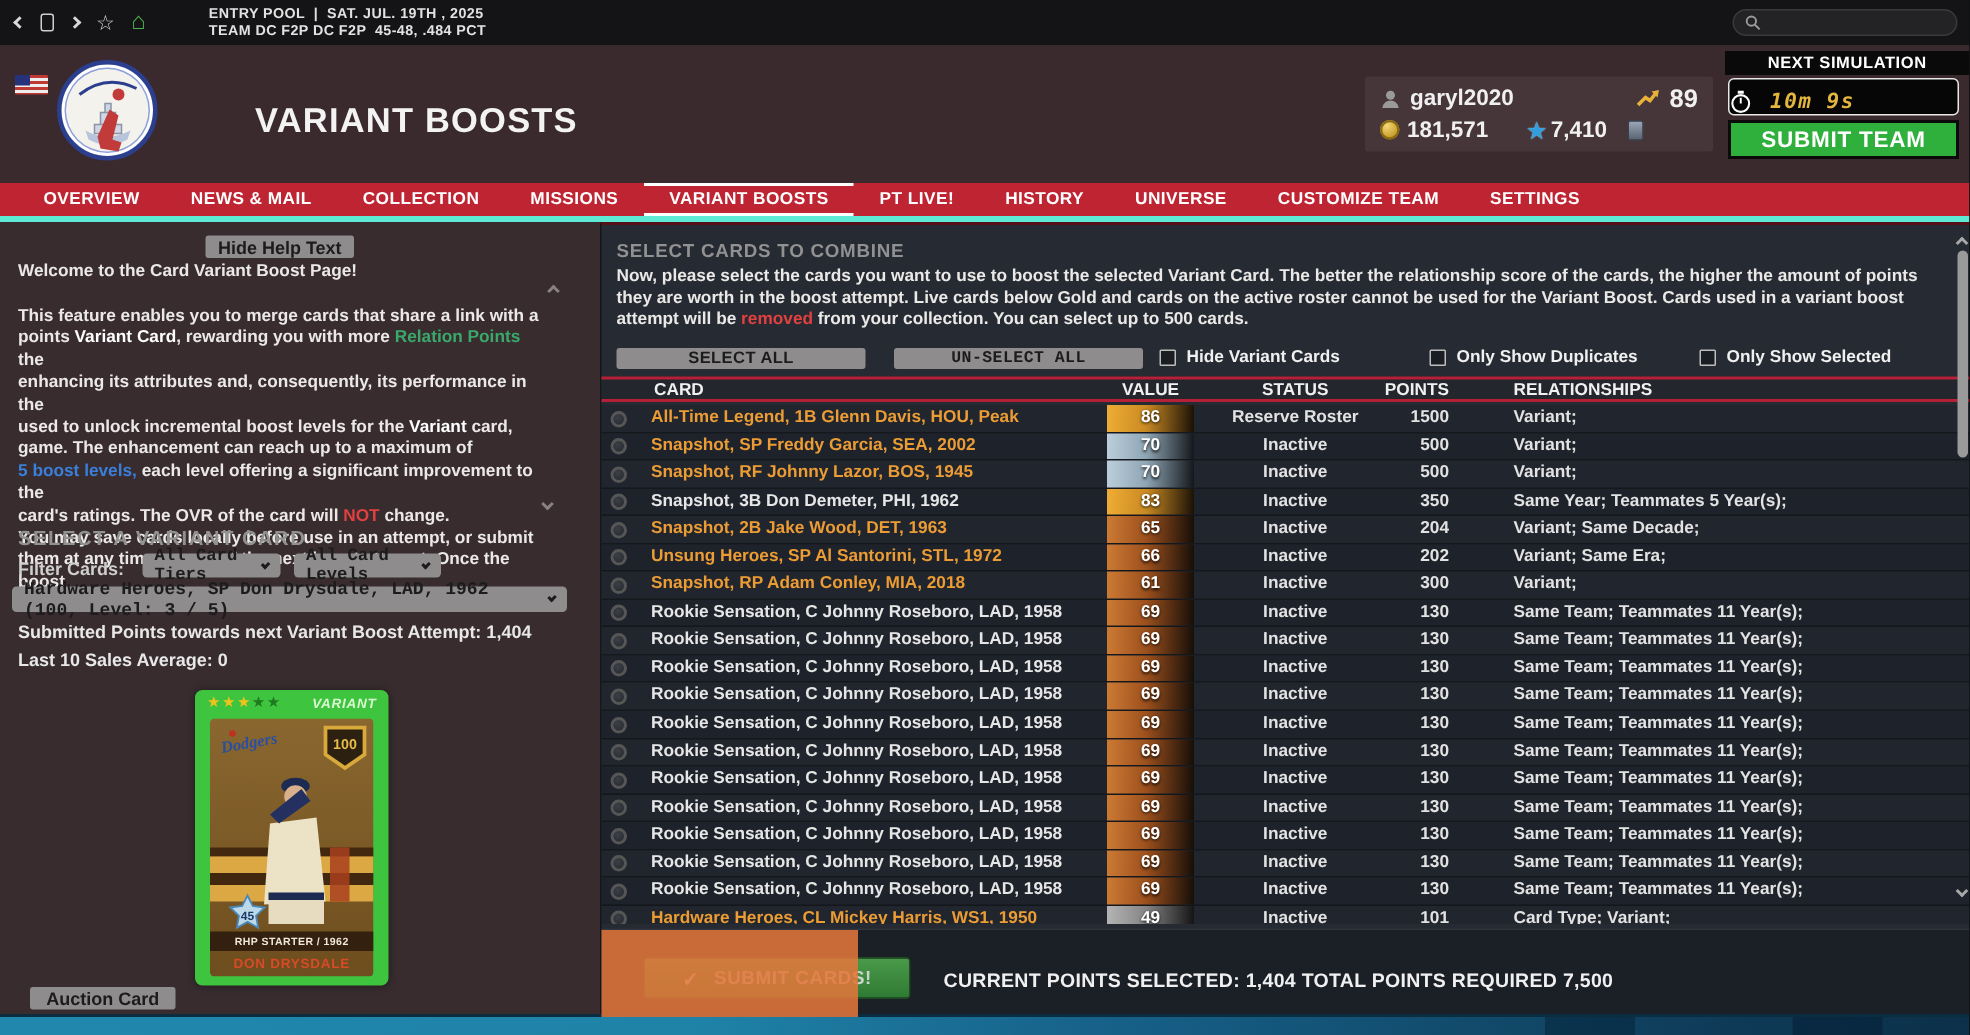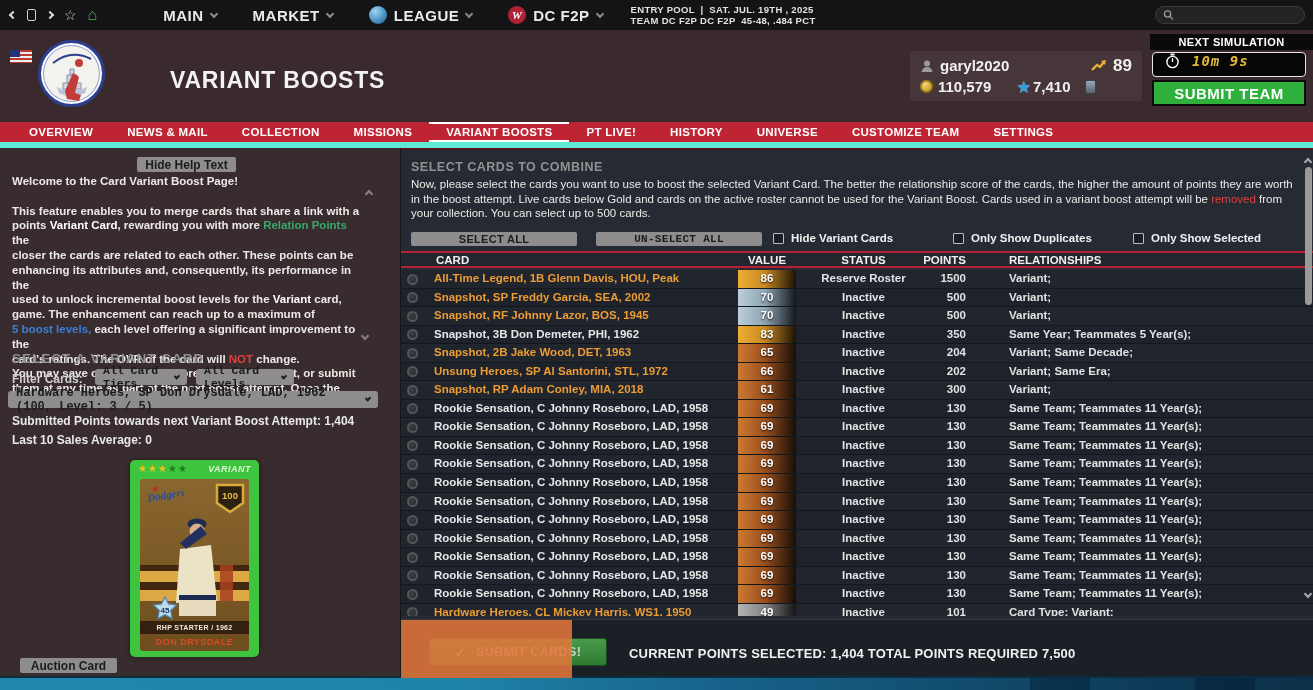--- a/index.html
+++ b/index.html
@@ -51,30 +51,30 @@
   .ulevel { margin-left:auto; font-size:17px; display:flex; align-items:center; gap:6px; }
   .coin-icon { width:13px; height:13px; border-radius:50%; background:radial-gradient(circle at 35% 30%, #f5d878, #caa22e 60%, #8a6a14);
                box-shadow:inset 0 0 0 1.5px #8a6a14; margin-right:5px; }
   .ustars { margin-left:26px; display:flex; align-items:center; }
   .star-blue { color:#2f9fe0; font-size:14px; margin-right:3px; text-shadow:0 0 1px #bfe4ff; }
   .battery-icon { margin-left:14px; width:11px; height:14px; background:linear-gradient(#9aa6b8,#5a6370);
                   border-radius:2px; border:1px solid #3a3f48; }
   .nextsim-label { position:absolute; left:1150px; top:4px; width:163px; height:16px; background:#0a0a0a;
                    color:#fff; font-size:11px; font-weight:bold; text-align:center; letter-spacing:.4px; line-height:16px; }
   .timerbox { position:absolute; left:1152px; top:22px; width:154px; height:25px; background:#060606;
-              border:1.5px solid #e8e8e8; border-radius:4px; display:flex; align-items:flex-start; padding-left:12px; gap:12px; }
+              border:1.5px solid #e8e8e8; border-radius:4px; display:flex; align-items:flex-end; padding-left:0; gap:12px; }
   .timer-val { font-family:"DejaVu Sans Mono", monospace; font-style:italic; font-weight:bold;
                font-size:14px; color:#e3b73d; letter-spacing:1px; }
   .submit-team-btn { position:absolute; left:1152px; top:50px; width:154px; height:26px; background:#2fb03c;
                      border:2px solid #0a0a0a; color:#fff; font-weight:bold; font-size:15px; letter-spacing:.5px;
                      display:flex; align-items:center; justify-content:center; cursor:pointer; }
 
   
   .tabbar { position:absolute; left:0; top:122px; width:100%; height:26px; background:#bf2433;
-            border-bottom:6px solid #5eead4; display:flex; align-items:stretch; padding-left:12px; }
+            border-bottom:4px solid #5eead4; display:flex; align-items:stretch; padding-left:12px; }
   .tab { display:flex; align-items:center; padding:0 17px; color:#fff; font-size:11.5px; font-weight:bold;
          letter-spacing:.3px; cursor:pointer; }
   .tab.active { box-shadow:inset 0 2px 0 #fff, inset 0 -2px 0 #fff; }
 
   
   .left-panel { position:absolute; left:0; top:148px; width:400px; height:528px; background:#382c2f; }
   .btn-gray { background:#8e8c8d; color:#1c1c1c; font-weight:bold; border-radius:2px;
               display:flex; align-items:center; justify-content:center; cursor:pointer; }
   .hide-help-btn { position:absolute; left:137px; top:9px; width:99px; height:15px; font-size:12px; }
   .help-text { position:absolute; left:12px; top:26px; width:352px; font-size:11.5px; font-weight:bold;
@@ -100,21 +100,21 @@
   .vcard-top { display:flex; align-items:center; height:18px; padding:0 8px; }
   .vcard-stars { display:flex; gap:1px; font-size:10px; line-height:1; }
   .vstar-on { color:#f2c21c; } .vstar-off { color:#1e7a1e; }
   .vcard-variant { margin-left:auto; font-size:9px; font-style:italic; font-weight:bold; color:#d9f7d0; letter-spacing:.5px; }
   .vcard svg { display:block; margin:1px auto 0; }
 
   
   .right-panel { position:absolute; left:400px; top:148px; width:913px; height:528px; background:#262a32;
                  border-top:2px solid #551018; border-left:1px solid #14161a; }
   .combine-hdr { position:absolute; left:10px; top:10px; color:#919191; font-size:12.5px; font-weight:800; letter-spacing:.5px; }
-  .combine-desc { position:absolute; left:10px; top:27px; width:888px; font-size:11.5px; font-weight:normal;
+  .combine-desc { position:absolute; left:10px; top:27px; width:888px; font-size:11.5px; font-weight:bold;
                   line-height:14.6px; color:#ebe9e7; }
   .ctl-row { position:absolute; left:0; top:82px; width:100%; height:16px; }
   .select-all-btn   { position:absolute; left:10px;  top:0; width:166px; height:14px; font-size:11px; letter-spacing:.3px; }
   .unselect-all-btn { position:absolute; left:195px; top:0; width:166px; height:14px; font-size:11px; letter-spacing:.3px;font-family:Liberation Mono, monospace; }
   .checkgroup { position:absolute; top:0; display:flex; align-items:center; gap:7px; color:#f0f0f0;
                 font-size:11.5px; font-weight:bold; }
   .checkbox { width:11px; height:11px; border:1.5px solid #bdbdbd; background:#1a1d22; border-radius:1px; }
   .cg0 { left:372px; } .cg1 { left:552px; } .cg2 { left:732px; }
 
   .thead { position:absolute; left:0; top:101px; width:100%; height:17px; background:#23262d;
@@ -168,40 +168,20 @@
 <div class="app">
 
   <div class="topbar">
     <div class="winicons">
       <span class="chev left"></span>
       <span class="win-box"></span>
       <span class="chev right"></span>
       <span class="win-star">☆</span>
       <span class="win-home">⌂</span>
     </div>
-    <div class="top-nav" id="top-nav">
-        <div class="navitem">
-          <span>MAIN</span>
-          <span class="chev down caret"></span>
-        </div>
-        <div class="navitem">
-          <span>MARKET</span>
-          <span class="chev down caret"></span>
-        </div>
-        <div class="navitem">
-          <span class="navic globe-icon"></span>
-          <span>LEAGUE</span>
-          <span class="chev down caret"></span>
-        </div>
-        <div class="navitem">
-          <span class="navic team-logo-icon">W</span>
-          <span>DC F2P</span>
-          <span class="chev down caret"></span>
-        </div>
-      </div>
     <div class="entry-block"><span>ENTRY POOL  |  SAT. JUL. 19TH , 2025</span>
 <span>TEAM DC F2P DC F2P  45-48, .484 PCT</span></div>
     <div class="searchbox">
       <svg width="12" height="12" viewBox="0 0 12 12">
         <circle cx="5" cy="5" r="3.4" fill="none" stroke="#9a9a9a" stroke-width="1.4"></circle>
         <line x1="7.6" y1="7.6" x2="11" y2="11" stroke="#9a9a9a" stroke-width="1.4"></line>
       </svg>
       <input placeholder="" style="">
     </div>
   </div>
@@ -229,21 +209,21 @@
         <span class="ulevel">
           <svg width="16" height="13" viewBox="0 0 16 13">
             <path d="M1 11 L6 6 L9 8 L13 3" fill="none" stroke="#e8b23a" stroke-width="2.4"></path>
             <path d="M10 2 L15 1 L14 6 z" fill="#e8b23a"></path>
           </svg>
           <span>89</span>
         </span>
       </div>
       <div class="up-row">
         <span class="coin-icon"></span>
-        <span style="font-size:15px">110,579</span>
+        <span style="font-size:15px">181,571</span>
         <span class="ustars">
           <span class="star-blue">★</span>
           <span style="font-size:15px">7,410</span>
         </span>
         <span class="battery-icon"></span>
       </div>
     </div>
 
     <div class="nextsim-label">NEXT SIMULATION</div>
     <div class="timerbox">
@@ -270,21 +250,20 @@
       <div class="tab">SETTINGS</div>
     </div>
 
   <div class="left-panel">
     <div class="btn-gray hide-help-btn">Hide Help Text</div>
     <div class="help-text" id="help-text">
         <div class="hline"><span>Welcome to the Card Variant Boost Page!</span></div>
         <div class="blank"></div>
         <div class="hline"><span>This feature enables you to merge cards that share a link with a</span></div>
         <div class="hline"><span>points </span><span class="seg-b">Variant Card</span><span>, rewarding you with more </span><span class="seg-green">Relation Points</span><span> the</span></div>
-        <div class="hline"><span>closer the cards are related to each other. These points can be</span></div>
         <div class="hline"><span>enhancing its attributes and, consequently, its performance in the</span></div>
         <div class="hline"><span>used to unlock incremental boost levels for the </span><span class="seg-b">Variant</span><span> card,</span></div>
         <div class="hline"><span>game. The enhancement can reach up to a maximum of</span></div>
         <div class="hline"><span class="seg-blue">5 boost levels,</span><span> each level offering a significant improvement to the</span></div>
         <div class="hline"><span>card's ratings. The OVR of the card will </span><span class="seg-red">NOT</span><span> change.</span></div>
         <div class="hline"><span>You may save cards locally before use in an attempt, or submit</span></div>
         <div class="hline"><span>them at any time as part of the next boost attempt. Once the boost</span></div>
       </div>
     <span class="lp-chev chev up" style="left:366px; top:40px;"></span>
     <span class="lp-chev chev down" style="left:362px; top:188px;"></span>

